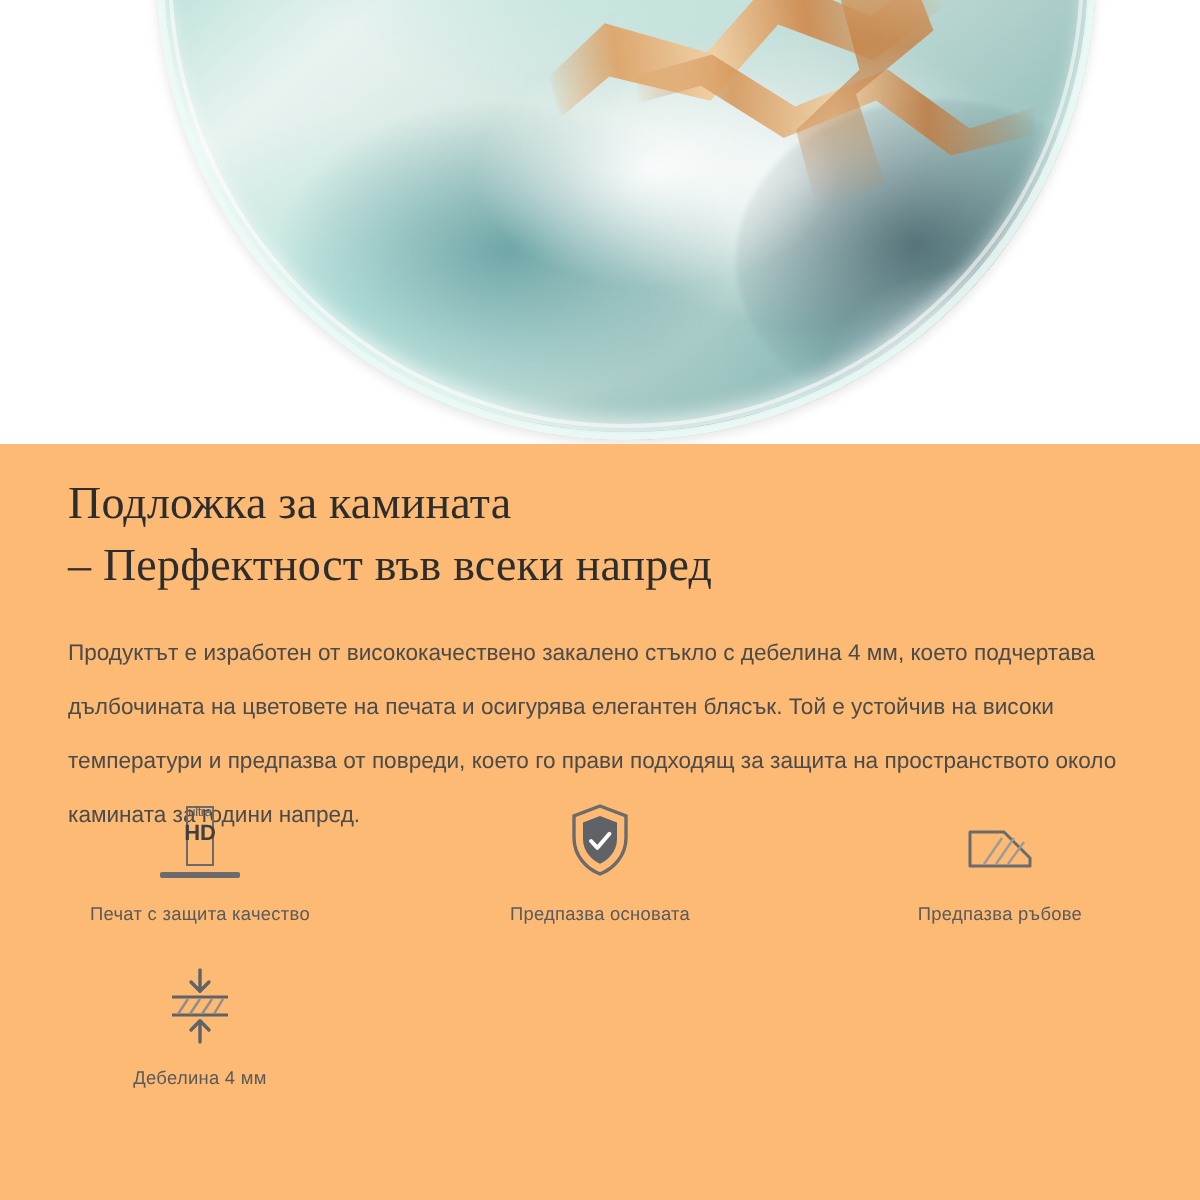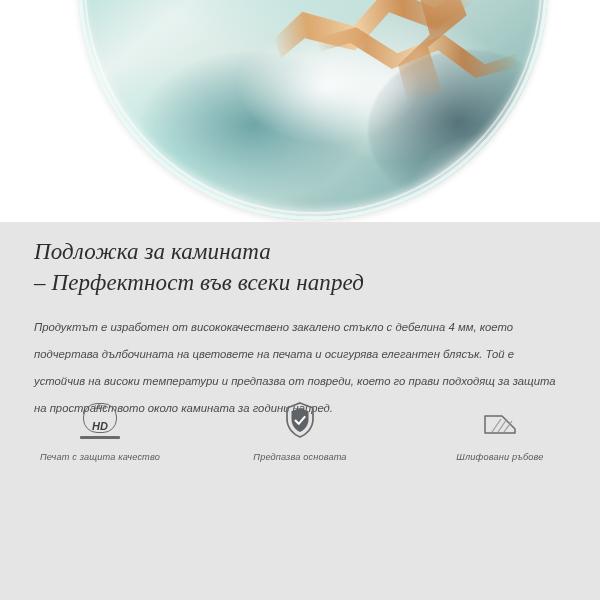--- a/index.html
+++ b/index.html
@@ -9,22 +9,21 @@
     width: 600px;
     height: 600px;
     overflow: hidden;
     background: #ffffff;
     font-family: "Liberation Sans", sans-serif;
   }
   .page {
     position: relative;
     width: 600px;
     height: 600px;
-    background: #e5e5e5;
-    font-style: italic;
+    background: #fdba74;
   }
 
   
   .hero {
     position: absolute;
     left: 0; top: 0;
     width: 600px;
     height: 222px;
     overflow: hidden;
     background: #ffffff;
@@ -162,28 +161,28 @@
     justify-content: center;
   }
   .feature-label {
     margin-top: 8px;
     font-size: 9.2px;
     color: #5a5a5a;
     text-align: center;
     letter-spacing: 0.15px;
   }
   .ultrahd {
-    width: 34px;
+    width: 14px;
     height: 30px;
     border: 1.6px solid #6b6b6b;
-    border-radius: 14px;
+    border-radius: 0;
     display: flex;
     flex-direction: column;
     align-items: center;
-    justify-content: space-between;
+    justify-content: flex-start;
     line-height: 1;
   }
   .ultrahd .u1 { font-size: 6.5px; color: #555; letter-spacing: -0.2px; }
   .ultrahd .u2 { font-size: 11px; font-weight: bold; color: #3f3f3f; margin-top: 1px; }
   .ultrahd-stand {
     width: 40px;
     height: 3px;
     background: #6b6b6b;
     border-radius: 1px;
     margin-top: 3px;
@@ -249,18 +248,33 @@
 
     <div class="feature">
       <div class="feature-icon">
         <svg width="38" height="34" viewBox="0 0 38 34">
           <path d="M4 29 L4 12 L21 12 L34 25 L34 29 z" fill="none" stroke="#6b6b6b" stroke-width="1.5" stroke-linejoin="round"></path>
           <line x1="11" y1="28" x2="20" y2="15" stroke="#9a9a9a" stroke-width="1.2"></line>
           <line x1="17" y1="28" x2="26" y2="15" stroke="#9a9a9a" stroke-width="1.2"></line>
           <line x1="23" y1="28" x2="31" y2="17" stroke="#9a9a9a" stroke-width="1.2"></line>
         </svg>
       </div>
-      <div class="feature-label">Шлифовани ръбове</div>
-    </div>
-
+      <div class="feature-label">Предпазва ръбове</div>
+    </div>
+
+    <div class="feature">
+      <div class="feature-icon">
+        <svg width="40" height="42" viewBox="0 0 40 42">
+          <path d="M20 3 V13 M15.5 9 L20 13.6 L24.5 9" fill="none" stroke="#5f6368" stroke-width="1.7" stroke-linecap="round" stroke-linejoin="round"></path>
+          <line x1="6" y1="16.5" x2="34" y2="16.5" stroke="#5f6368" stroke-width="1.6"></line>
+          <line x1="6" y1="25.5" x2="34" y2="25.5" stroke="#5f6368" stroke-width="1.6"></line>
+          <line x1="9" y1="25" x2="14" y2="17.5" stroke="#8d8d8d" stroke-width="1.2"></line>
+          <line x1="15" y1="25" x2="20" y2="17.5" stroke="#8d8d8d" stroke-width="1.2"></line>
+          <line x1="21" y1="25" x2="26" y2="17.5" stroke="#8d8d8d" stroke-width="1.2"></line>
+          <line x1="27" y1="25" x2="31.5" y2="17.5" stroke="#8d8d8d" stroke-width="1.2"></line>
+          <path d="M20 39 V29 M15.5 33 L20 28.4 L24.5 33" fill="none" stroke="#5f6368" stroke-width="1.7" stroke-linecap="round" stroke-linejoin="round"></path>
+        </svg>
+      </div>
+      <div class="feature-label">Дебелина 4 мм</div>
+    </div>
 
   </div>
 </div>
 
 </body></html>

